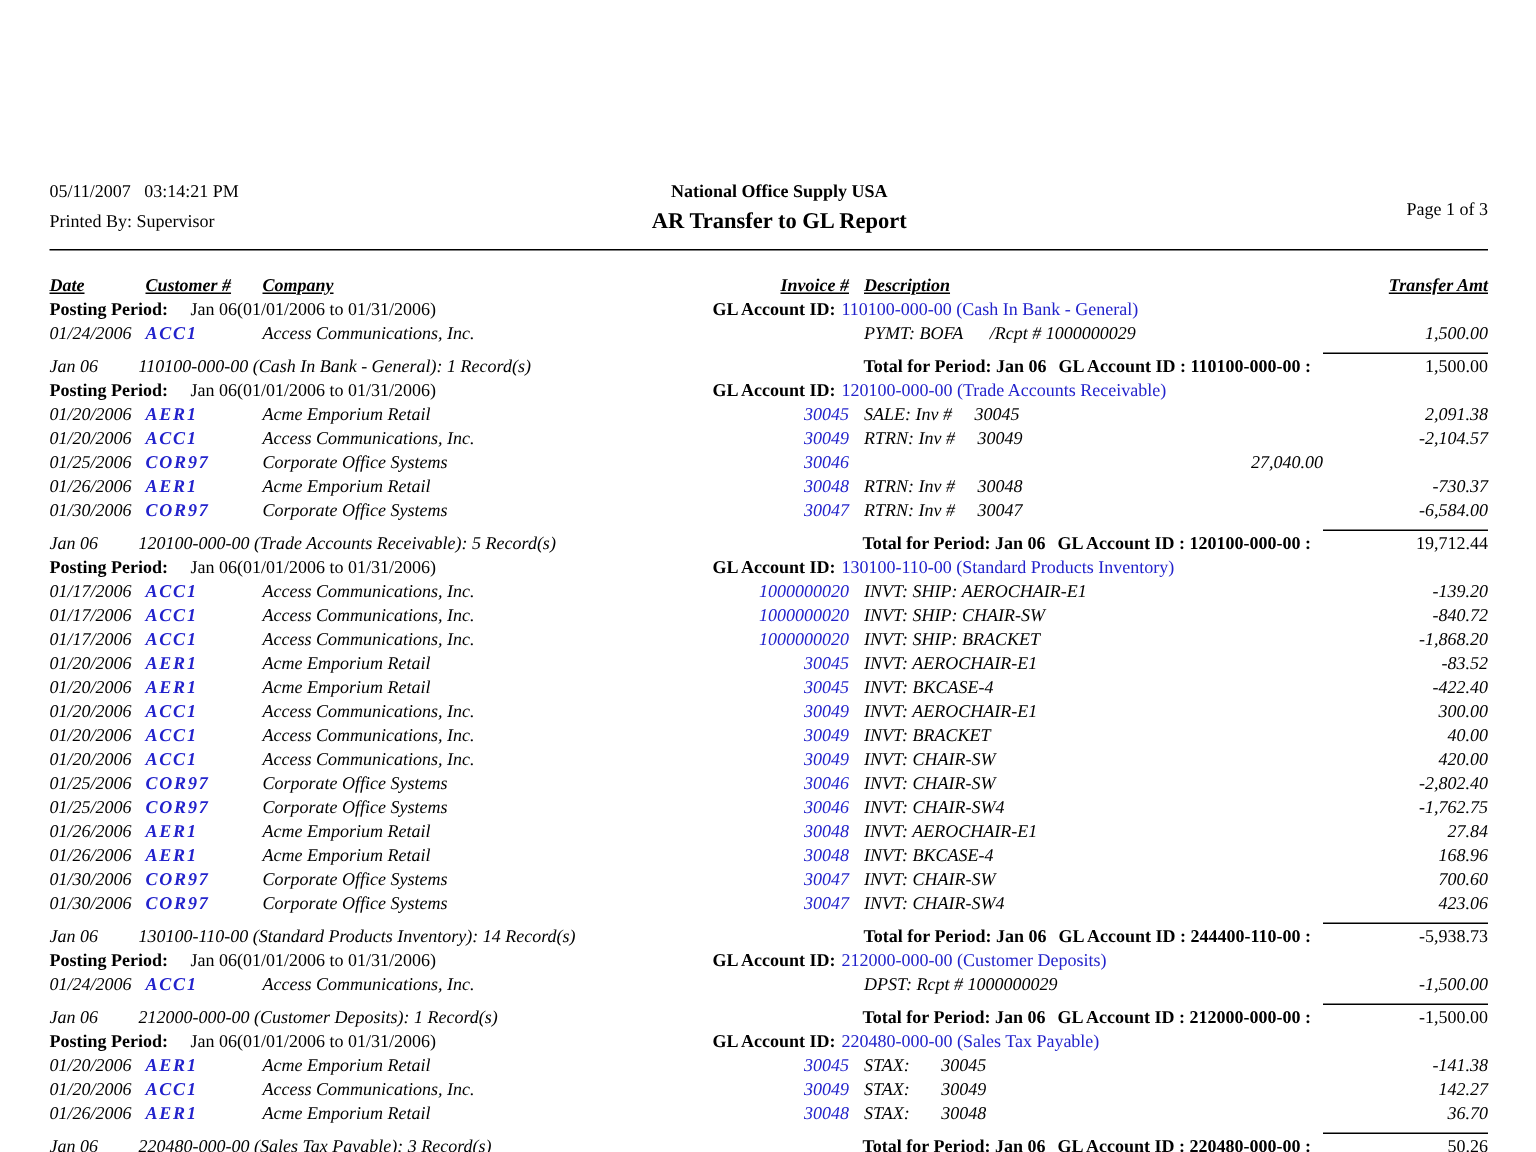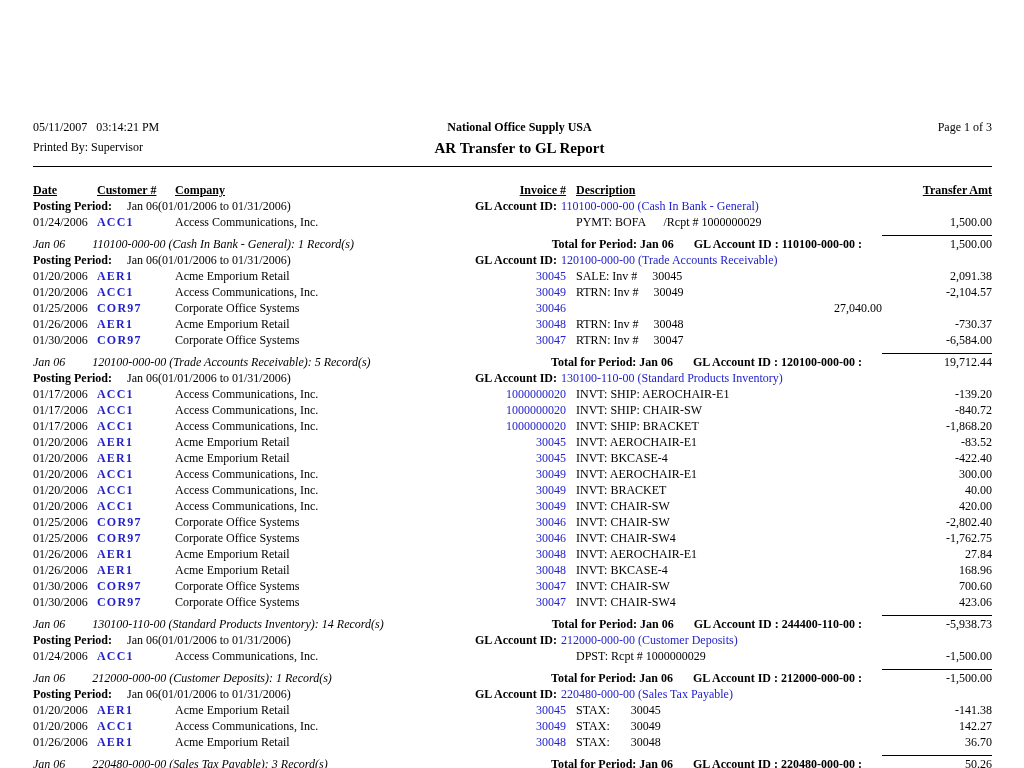--- a/index.html
+++ b/index.html
@@ -10,39 +10,39 @@
     font-family: "Liberation Serif", "DejaVu Serif", serif;
     font-size: 12px;
   }
   .page { padding: 120px 32px 0 33px; }
 
   
   .hdr-row { position: relative; height: 20px; }
   .hdr-left { white-space: pre; }
   .hdr-center { position: absolute; left: 14px; right: 0; top: 0; text-align: center; font-weight: bold; }
   .report-title { font-size: 15px; }
-  .hdr-right { position: absolute; right: 0; top: 0; }
+  .hdr-right { position: absolute; right: 0; top: 12px; }
   .rule { border: none; border-top: 1px solid #000; height: 0; margin: 6px 0 0 0; }
 
   
-  .row { display: grid; grid-template-columns: 64px 78px 297px 96px 314px 110px; line-height: 16px; align-items: baseline; }
+  .row { display: grid; grid-template-columns: 64px 78px 297px 96px 314px 110px; line-height: 16px; align-items: baseline; font-style: italic; }
   .col-headers { margin-top: 15px; }
   .hdr-cell { font-weight: bold; text-decoration: underline; }
   .c-inv  { text-align: right; padding-right: 2px; }
   .c-desc { padding-left: 8px; white-space: pre; }
   .c-amt  { text-align: right; }
   .link { color: var(--blue, #2222cc); }
   .cust { font-weight: bold; letter-spacing: 1.2px; }
 
   
   .pp-row { display: grid; grid-template-columns: 94px 348px 86px 1fr; line-height: 16px; align-items: baseline; }
   .b { font-weight: bold; }
 
   
-  .sum-row { display: grid; grid-template-columns: 1fr auto auto 110px; column-gap: 20px; line-height: 16px; margin-top: 5px; align-items: baseline; }
+  .sum-row { display: grid; grid-template-columns: 1fr auto auto 110px; column-gap: 8px; line-height: 16px; margin-top: 5px; align-items: baseline; }
   .sum-left { font-style: italic; white-space: pre; }
   .sum-amt { text-align: right; border-top: 1px solid #000; }
 </style>
 </head>
 <body>
 
 <div class="page">
 
   <div class="report-header">
     <div class="hdr-row">

